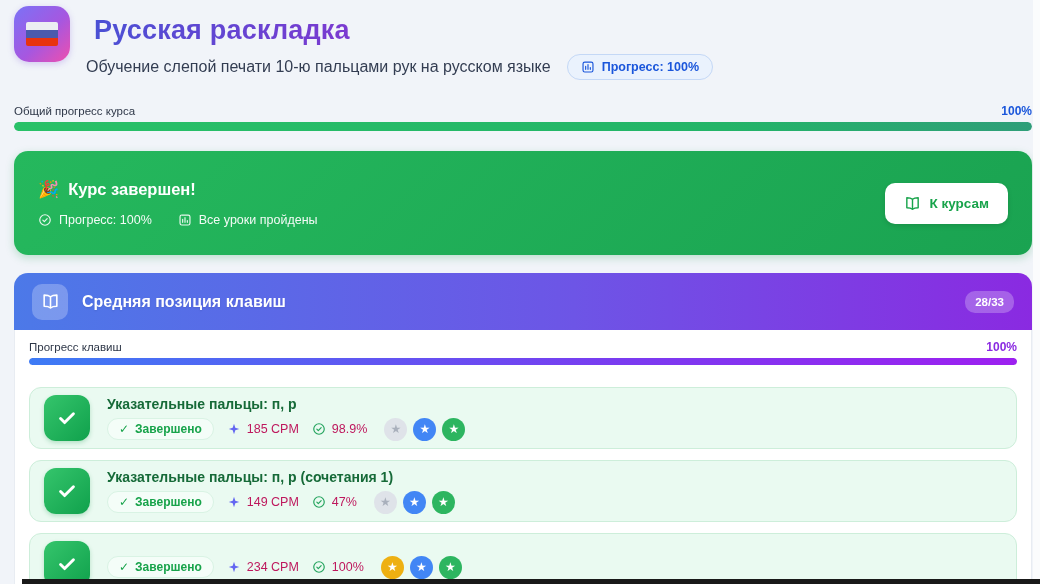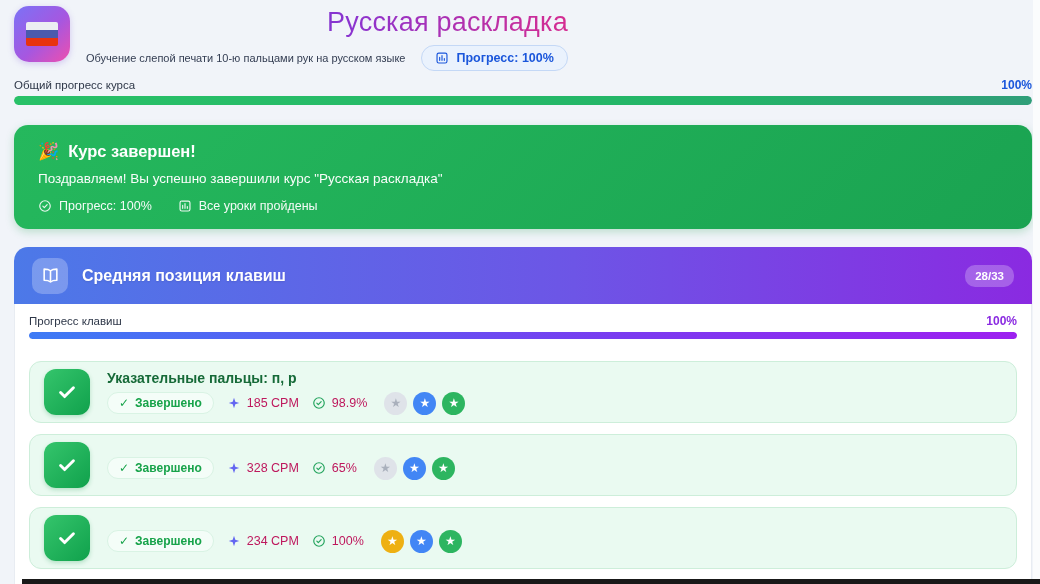--- a/index.html
+++ b/index.html
@@ -18,36 +18,36 @@
     background:linear-gradient(135deg,#7b72f6 0%,#a657e0 55%,#ee4fae 100%);
     display:flex;align-items:center;justify-content:center;
     box-shadow:0 2px 6px rgba(120,70,220,.25);
   }
   .flag{width:32px;height:24px;border-radius:2px;overflow:hidden;display:flex;flex-direction:column;}
   .flag .w{flex:1;background:#eceef2;}
   .flag .b{flex:1;background:#4a5aad;}
   .flag .r{flex:1;background:#e8330f;}
   .hdr-text{padding-top:1px;}
   .title{
-    margin:0;font-size:27px;font-weight:normal;letter-spacing:.2px;line-height:1.15;
+    margin:8px;font-size:27px;font-weight:bold;letter-spacing:.2px;line-height:1.15;
     background:linear-gradient(90deg,#4a50d4 0%,#8b33cf 55%,#d52d91 100%);
     -webkit-background-clip:text;background-clip:text;
-    -webkit-text-fill-color:transparent;color:#8b33cf;text-align:right;
+    -webkit-text-fill-color:transparent;color:#8b33cf;
   }
   .subrow{display:flex;align-items:center;gap:16px;margin-top:7px;}
-  .subtitle{font-size:11px;color:#333d52;}
+  .subtitle{font-size:16px;color:#333d52;}
   .hbadge{
     display:inline-flex;align-items:center;gap:7px;
     background:#eaf2fd;border:1px solid #c4d8f6;border-radius:999px;
     padding:5px 13px;color:#1a56db;font-size:12.5px;font-weight:bold;
   }
   .hbadge svg{width:14px;height:14px;}
 
   
-  .cprog{margin-top:7px;}
+  .cprog{margin-top:24px;}
   .prow{display:flex;justify-content:space-between;align-items:baseline;}
   .plabel{font-size:11.5px;color:#2e3748;}
   .pval-blue{font-size:12px;font-weight:bold;color:#1a56db;}
   .track{margin-top:4px;height:9px;border-radius:6px;background:#e2e7ef;overflow:hidden;}
   .fill{height:100%;border-radius:6px;}
   .fill-green{background:linear-gradient(90deg,#29c168 0%,#23b468 70%,#2f9e79 100%);}
 
   
   .banner{
     margin-top:20px;height:104px;box-sizing:border-box;
@@ -174,38 +174,44 @@
       <div class="fill fill-green" style="width:100%"></div>
     </div>
   </div>
 
   <div class="banner">
     <div class="banner-left">
       <div class="btitle">
         <span class="bemoji">🎉</span>
         <span>Курс завершен!</span>
       </div>
-      <div class="bmsg">Поздравляем! Вы успешно завершили курс "Русская раскладка"</div>
       <div class="bstats">
         <span class="bstat">
           <svg viewBox="0 0 24 24" fill="none" stroke="currentColor" stroke-width="2">
               <circle cx="12" cy="12" r="9"></circle>
               <path d="M8.3 12.3l2.5 2.5 4.9-5.2" stroke-linecap="round" stroke-linejoin="round"></path>
             </svg>
           <span>Прогресс: 100%</span>
         </span>
         <span class="bstat">
           <svg viewBox="0 0 24 24" fill="none" stroke="currentColor" stroke-width="2">
               <rect x="3.5" y="3.5" width="17" height="17" rx="3"></rect>
               <path d="M8 16v-5M12 16V8M16 16v-3" stroke-linecap="round"></path>
             </svg>
           <span>Все уроки пройдены</span>
         </span>
       </div>
     </div>
+    <button class="courses-btn">
+      <svg viewBox="0 0 24 24" fill="none" stroke="currentColor" stroke-width="2">
+          <path d="M12 6c-2-1.7-4.6-2.1-8-2.1v14.2c3.4 0 6 .4 8 2.1 2-1.7 4.6-2.1 8-2.1V3.9c-3.4 0-6 .4-8 2.1z" stroke-linejoin="round"></path>
+          <path d="M12 6v14.2"></path>
+        </svg>
+      <span>К курсам</span>
+    </button>
   </div>
 
   <div class="section">
     <div class="sec-hdr">
       <span class="sec-book">
         <svg viewBox="0 0 24 24" fill="none" stroke="currentColor" stroke-width="2">
             <path d="M12 6c-2-1.7-4.6-2.1-8-2.1v14.2c3.4 0 6 .4 8 2.1 2-1.7 4.6-2.1 8-2.1V3.9c-3.4 0-6 .4-8 2.1z" stroke-linejoin="round"></path>
             <path d="M12 6v14.2"></path>
           </svg>
       </span>
@@ -257,37 +263,38 @@
     </div>
   </div>
 
   <div class="lesson-card">
     <div class="check-tile">
       <svg viewBox="0 0 24 24" fill="none">
                 <path d="M5 12.6l4.4 4.4L19 7.4" stroke="#fff" stroke-width="3.2" stroke-linecap="round" stroke-linejoin="round"></path>
               </svg>
     </div>
     <div class="lesson-info">
+      <div class="lesson-title">Указательные пальцы: п, р (сочетания 1)</div>
       <div class="lesson-meta">
         <span class="status-pill">
           <span>✓</span>
           <span>Завершено</span>
         </span>
         <span class="meta-item">
           <svg class="sparkle" viewBox="0 0 24 24">
                     <path d="M12 3l2.2 6.8L21 12l-6.8 2.2L12 21l-2.2-6.8L3 12l6.8-2.2z" fill="currentColor"></path>
                   </svg>
-          <span>328 CPM</span>
+          <span>149 CPM</span>
         </span>
         <span class="meta-item">
           <svg class="acc-check" viewBox="0 0 24 24" fill="none" stroke="currentColor" stroke-width="2">
                     <circle cx="12" cy="12" r="9"></circle>
                     <path d="M8.3 12.3l2.5 2.5 4.9-5.2" stroke-linecap="round" stroke-linejoin="round"></path>
                   </svg>
-          <span>65%</span>
+          <span>47%</span>
         </span>
         <span class="stars">
                   <span class="star star-gray">★</span>
                   <span class="star star-blue">★</span>
                   <span class="star star-green">★</span>
                 </span>
       </div>
     </div>
   </div>
 

